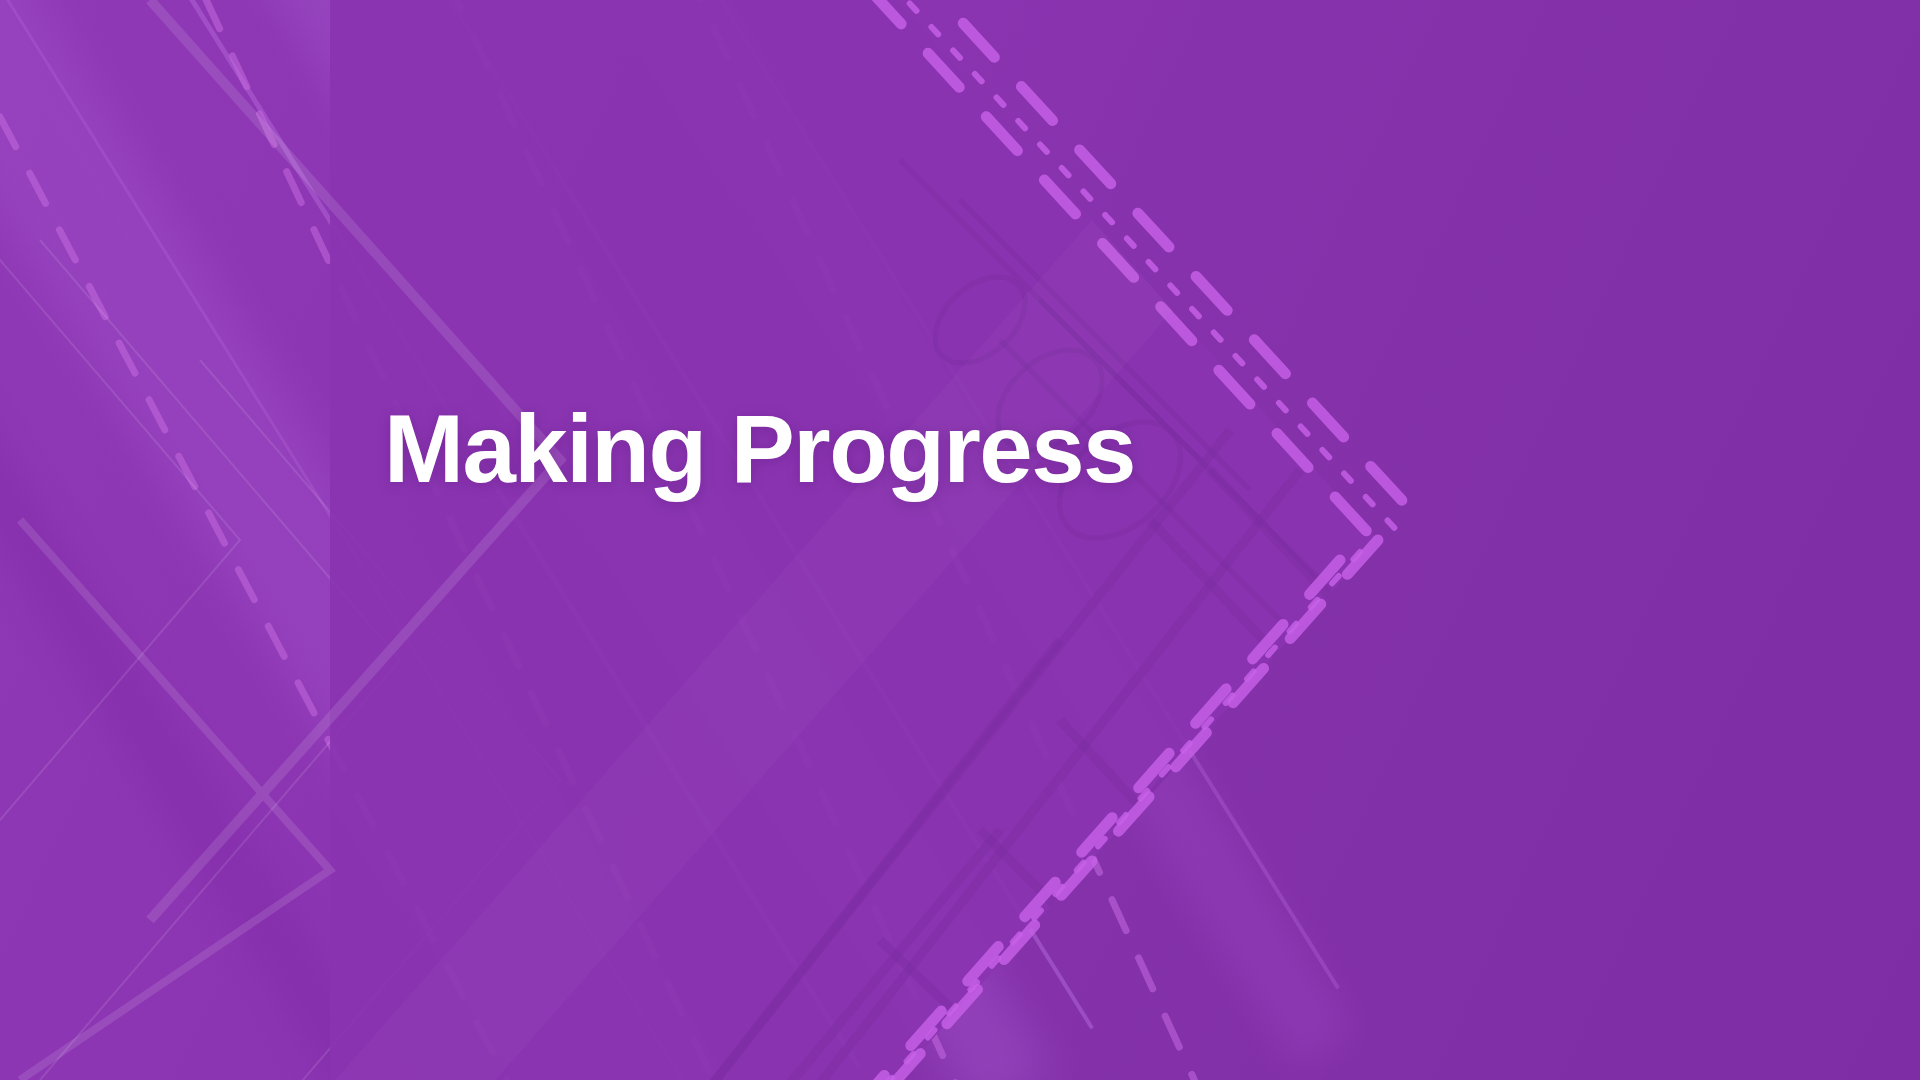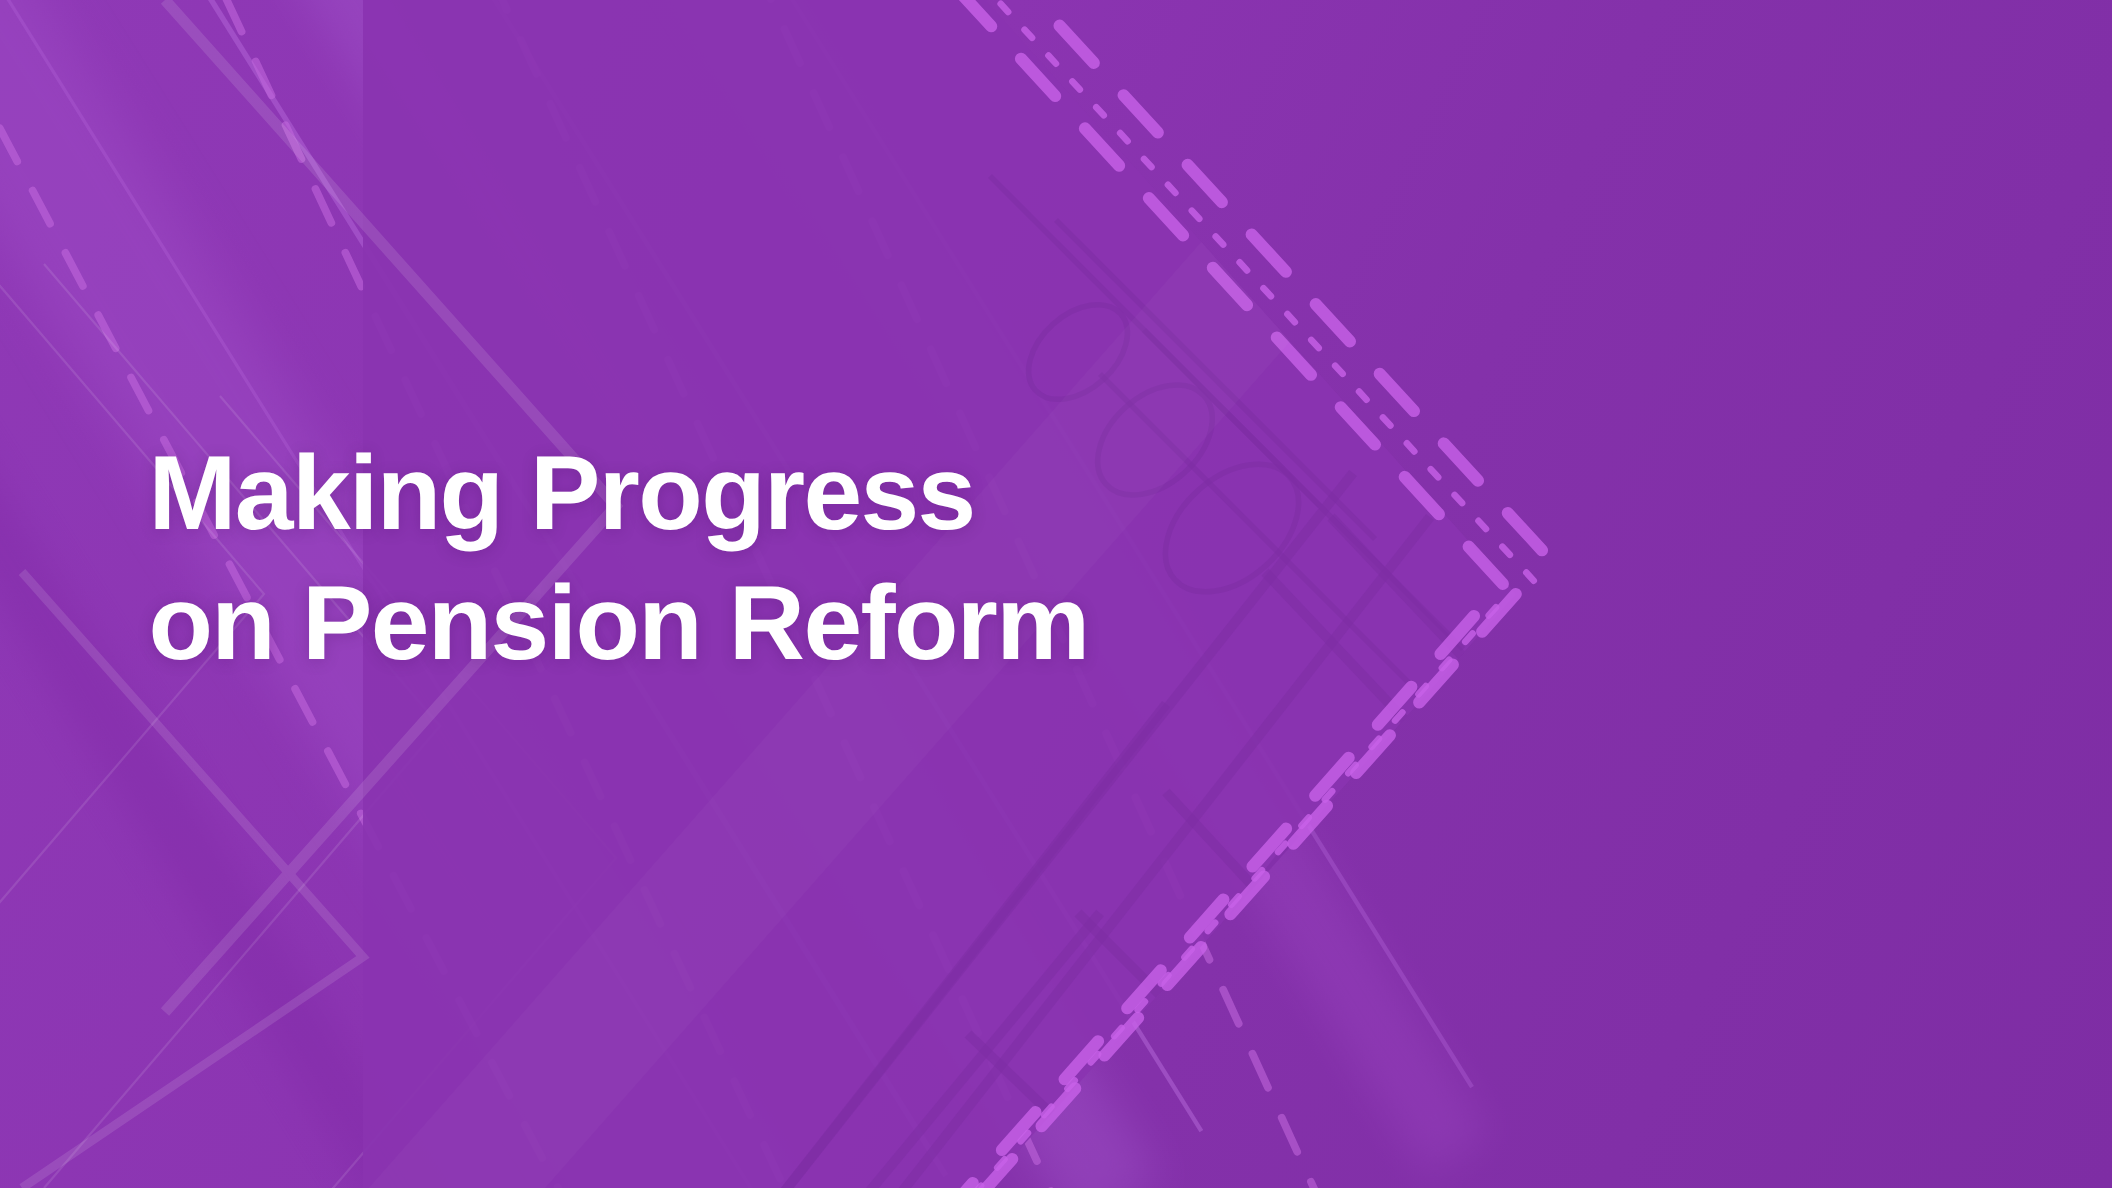--- a/index.html
+++ b/index.html
@@ -55,21 +55,21 @@
   
   #titleBlock{
     position:absolute;left:135px;top:390px;width:1000px;
     color:#fff;
     font-weight:bold;
     font-size:96px;
     line-height:118px;
     letter-spacing:-1.5px;
     text-shadow:0 2px 14px rgba(60,10,80,.22);
   }
-  #titleBlock .ln{display:block;white-space:nowrap;}
+  #titleBlock .ln{display:block;white-space:nowrap;text-align:right;}
 </style>
 </head>
 <body>
 
 <div id="banner">
 
   <div class="layer" id="rightPhoto"></div>
 
   <div class="layer" id="tiles">
       <i style="left: 880px; top: -30px; width: 94.619px; height: 78.8314px; background: rgb(68, 83, 155); opacity: 0.649444;"></i>
@@ -303,16 +303,15 @@
     </g>
   </svg>
 
   <svg class="layer" viewBox="0 0 1920 1080" preserveAspectRatio="none" style="opacity:.11">
     <path d="M 150 0 L 560 460 L 150 920" stroke="#ffffff" stroke-width="10" fill="none"></path>
     <path d="M 20 520 L 330 870 L 20 1080" stroke="#ffffff" stroke-width="8" fill="none"></path>
   </svg>
 
   <div id="titleBlock">
     <span class="ln">Making Progress</span>
-    <span class="ln">on Pension Reform</span>
   </div>
 
 </div>
 
 </body></html>

